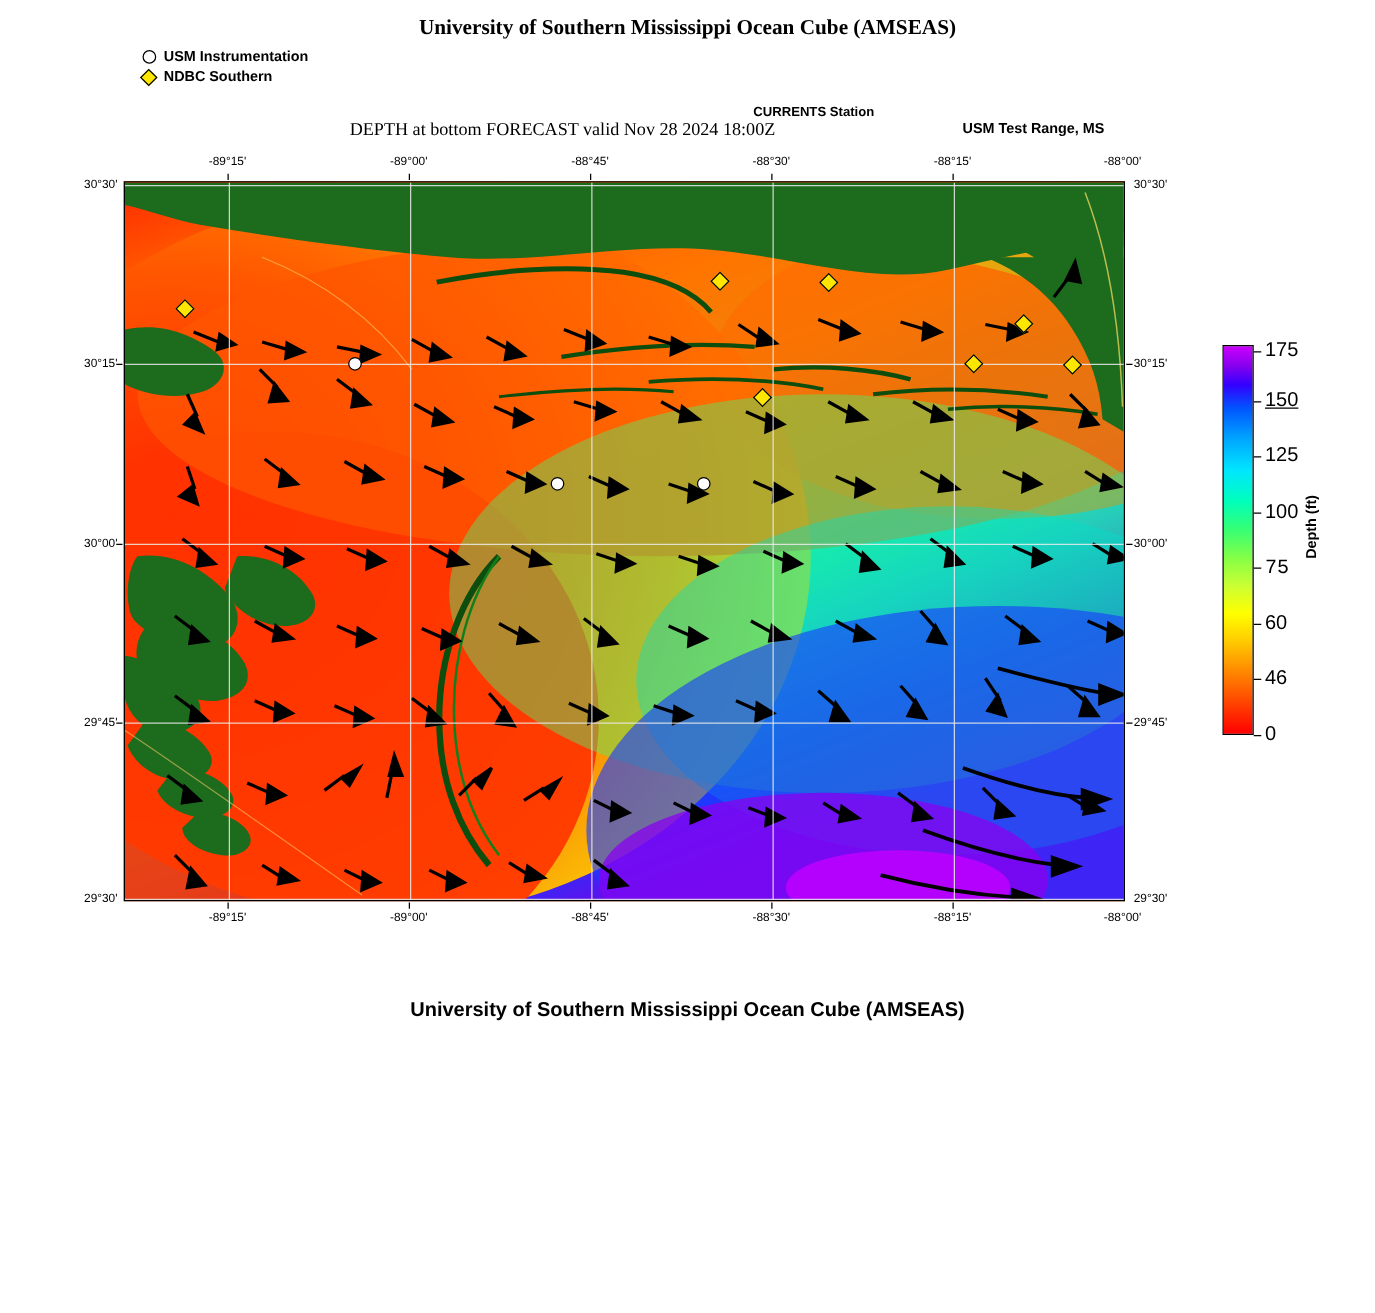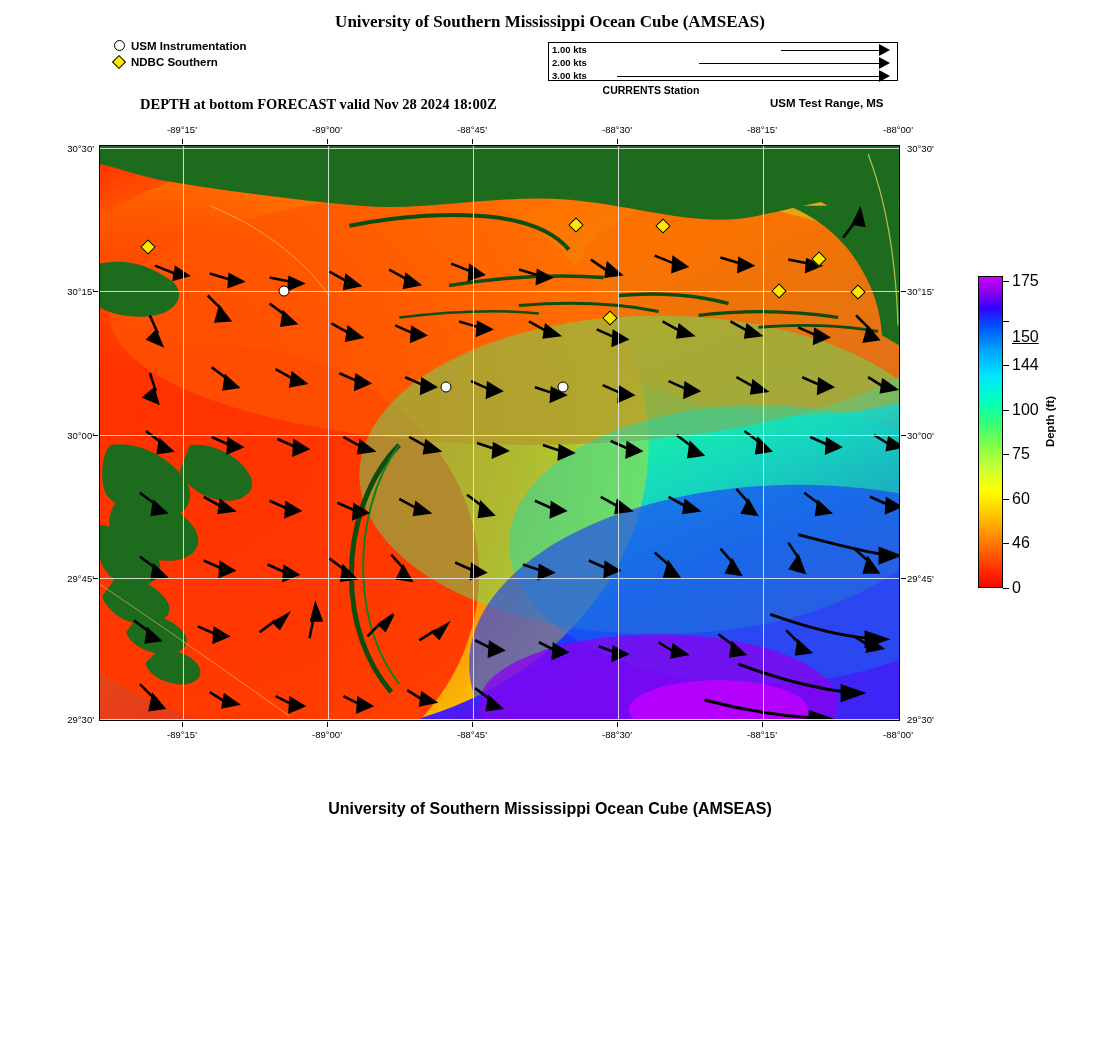--- a/index.html
+++ b/index.html
@@ -39,23 +39,23 @@
     text-align: center;
     font-size: 16px;
     font-weight: bold;
     color: #000;
     font-family: "Liberation Sans", sans-serif;
   }
   .depth-title {
     position: absolute;
     left: 140px; top: 96px;
     width: 620px;
-    text-align: left;
+    text-align: center;
     font-size: 14.5px;
-    font-weight: bold;
+    font-weight: normal;
     font-family: "Liberation Serif", serif;
     color: #000;
   }
   .range-label {
     position: absolute;
     left: 770px; top: 97px;
     font-size: 11.5px;
     font-weight: bold;
     color: #000;
   }
@@ -289,37 +289,20 @@
       <span class="legend-text">USM Instrumentation</span>
     </div>
     <div class="legend-row">
       <span class="legend-sym">
           <span class="diamond-sym"></span>
         </span>
       <span class="legend-text">NDBC Southern</span>
     </div>
   </div>
 
-  <div class="vector-key">
-    <div class="vk-row">
-      <span class="vk-label">1.00 kts</span>
-      <span class="vk-line" style="left:232px; width:100px;"></span>
-      <span class="vk-arrow" style="left:330px;"></span>
-    </div>
-    <div class="vk-row">
-      <span class="vk-label">2.00 kts</span>
-      <span class="vk-line" style="left:150px; width:182px;"></span>
-      <span class="vk-arrow" style="left:330px;"></span>
-    </div>
-    <div class="vk-row">
-      <span class="vk-label">3.00 kts</span>
-      <span class="vk-line" style="left:68px; width:264px;"></span>
-      <span class="vk-arrow" style="left:330px;"></span>
-    </div>
-  </div>
   <div class="vk-caption">CURRENTS Station</div>
 
   <div class="depth-title">DEPTH at bottom FORECAST valid Nov 28 2024 18:00Z</div>
   <div class="range-label">USM Test Range, MS</div>
 
   <div class="map-frame">
     <svg class="map-canvas" viewBox="0 0 801 576" preserveAspectRatio="none">
       <defs>
         <linearGradient id="deepGrad" x1="0" y1="0" x2="0.55" y2="1">
           <stop offset="0%" stop-color="#ff2a00"></stop>
@@ -665,26 +648,26 @@
 
   <div class="colorbar-wrap">
     <div class="colorbar"></div>
     <div class="cb-tick" style="top:312px;"></div>
       <div class="cb-label" style="top:312px;">0</div>
     <div class="cb-tick" style="top:267px;"></div>
       <div class="cb-label" style="top:267px;">46</div>
     <div class="cb-tick" style="top:223px;"></div>
       <div class="cb-label" style="top:223px;">60</div>
     <div class="cb-tick" style="top:178px;"></div>
-      <div class="cb-label" style="top:178px;">75</div>
+      <div class="cb-label" style="top:178px;font-family:Liberation Mono, monospace;">75</div>
     <div class="cb-tick" style="top:134px;"></div>
       <div class="cb-label" style="top:134px;">100</div>
     <div class="cb-tick" style="top:89px;"></div>
-      <div class="cb-label" style="top:89px;">144</div>
+      <div class="cb-label" style="top:89px;">125</div>
     <div class="cb-tick" style="top:45px;"></div>
-      <div class="cb-label" style="top:61px;text-decoration:underline;">150</div>
+      <div class="cb-label" style="top:45px;text-decoration:underline;">150</div>
     <div class="cb-tick" style="top:5px;"></div>
       <div class="cb-label" style="top:5px;">175</div>
     <div class="cb-axis-title">Depth (ft)</div>
   </div>
 
   <div class="bottom-title">University of Southern Mississippi Ocean Cube (AMSEAS)</div>
 </div>
 
 </body></html>

